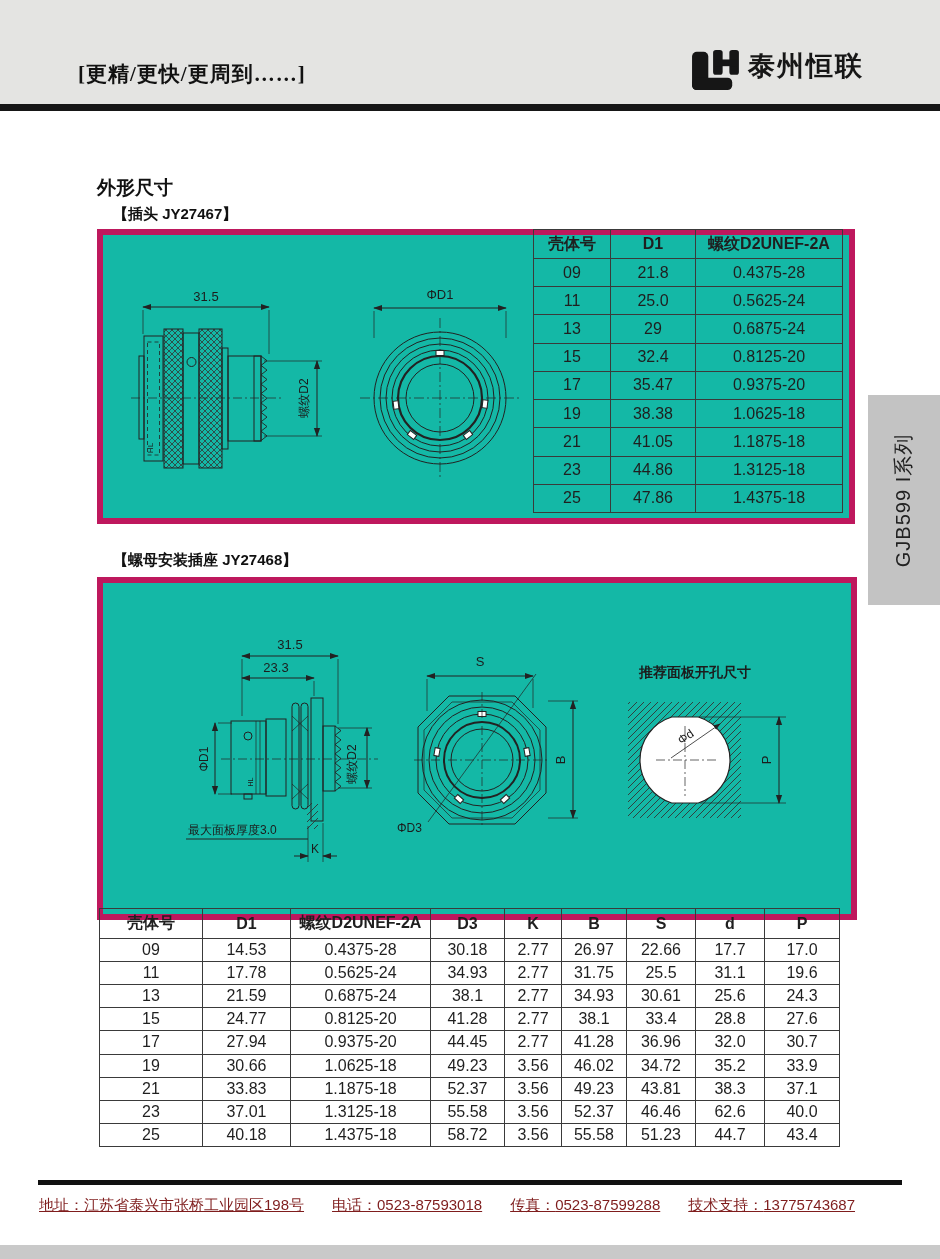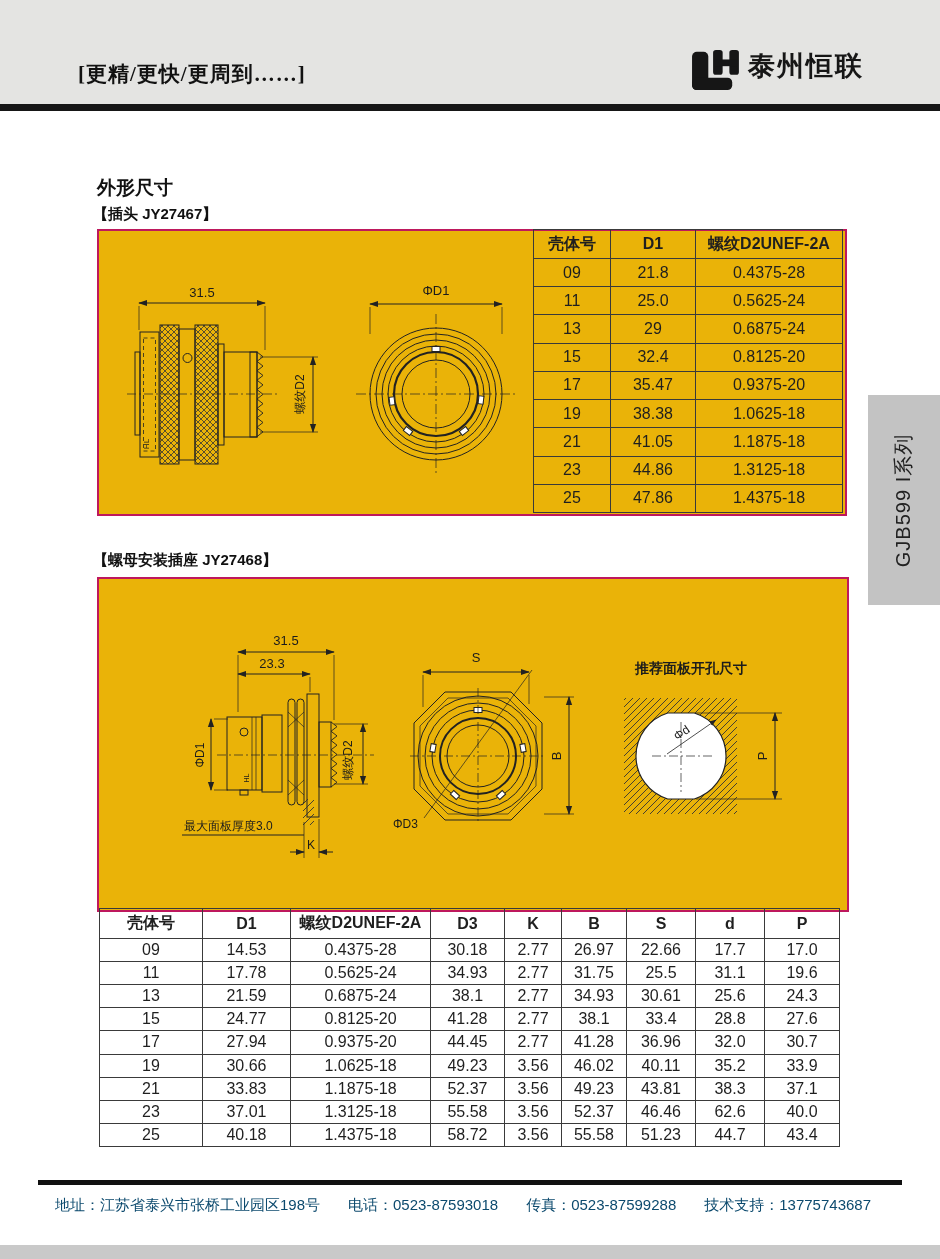--- a/index.html
+++ b/index.html
@@ -15,38 +15,38 @@
   .slogan{left:78px;top:60px;font-family:"Liberation Serif","DejaVu Serif",serif;
           font-weight:bold;font-size:21px;letter-spacing:1px;color:#111;}
   .brand{left:690px;top:48px;display:flex;align-items:flex-start;gap:8px;}
   .brand-name{font-size:27px;font-weight:bold;color:#161616;letter-spacing:2px;}
   
   .side-tab{left:868px;top:395px;width:72px;height:210px;background:#c3c3c3;
             display:flex;align-items:center;justify-content:center;}
   .side-tab span{transform:rotate(-90deg);white-space:nowrap;font-size:20px;color:#222;letter-spacing:1px;}
   
   .page-title{left:97px;top:175px;font-size:19px;font-weight:bold;color:#111;}
-  .sec-title{font-size:15px;font-weight:600;color:#111;}
+  .sec-title{font-size:15px;font-weight:600;color:#111;margin-left:20px;}
   .sec1{left:93px;top:205px;}
   .sec2{left:93px;top:551px;}
   
-  .draw-box{border:2px solid #be185d;background:#eab308;}
+  .draw-box{border:6px solid #be185d;background:#14b8a6;}
   .box1{left:97px;top:229px;width:746px;height:283px;}
   .box2{left:97px;top:577px;width:748px;height:331px;}
   
   table{border-collapse:collapse;table-layout:fixed;font-size:16px;color:#1f1f1f;}
   th,td{border:1px solid #3a3a3a;text-align:center;padding:0;}
   th{font-weight:600;}
   .tbl1{left:533px;top:229px;width:310px;height:284px;}
   .tbl1 th{height:28px;}
   .tbl2{left:99px;top:908px;width:741px;height:239px;}
   .tbl2 th{height:29px;}
   
   .footer-rule{left:38px;top:1180px;width:864px;height:5px;background:#111;}
-  .footer-text{left:55px;top:1196px;width:860px;font-size:15px;color:#0c4a6e;white-space:nowrap;}
+  .footer-text{left:39px;top:1196px;width:860px;font-size:15px;color:#7f1d1d;white-space:nowrap;text-decoration:underline;}
   .footer-text .gap{margin-right:28px;}
   .bottom-strip{left:0;top:1245px;width:940px;height:14px;background:#c9c9c9;}
   svg text{font-family:"Liberation Sans","DejaVu Sans",sans-serif;fill:#1c1c1c;}
 </style>
 </head>
 <body>
 
 <div class="abs header-band"></div>
 <div class="abs slogan">[更精/更快/更周到……]</div>
 <div class="abs brand">
@@ -381,21 +381,21 @@
         <td>32.0</td>
         <td>30.7</td>
       </tr>
       <tr>
         <td>19</td>
         <td>30.66</td>
         <td>1.0625-18</td>
         <td>49.23</td>
         <td>3.56</td>
         <td>46.02</td>
-        <td>40.11</td>
+        <td>34.72</td>
         <td>35.2</td>
         <td>33.9</td>
       </tr>
       <tr>
         <td>21</td>
         <td>33.83</td>
         <td>1.1875-18</td>
         <td>52.37</td>
         <td>3.56</td>
         <td>49.23</td>

